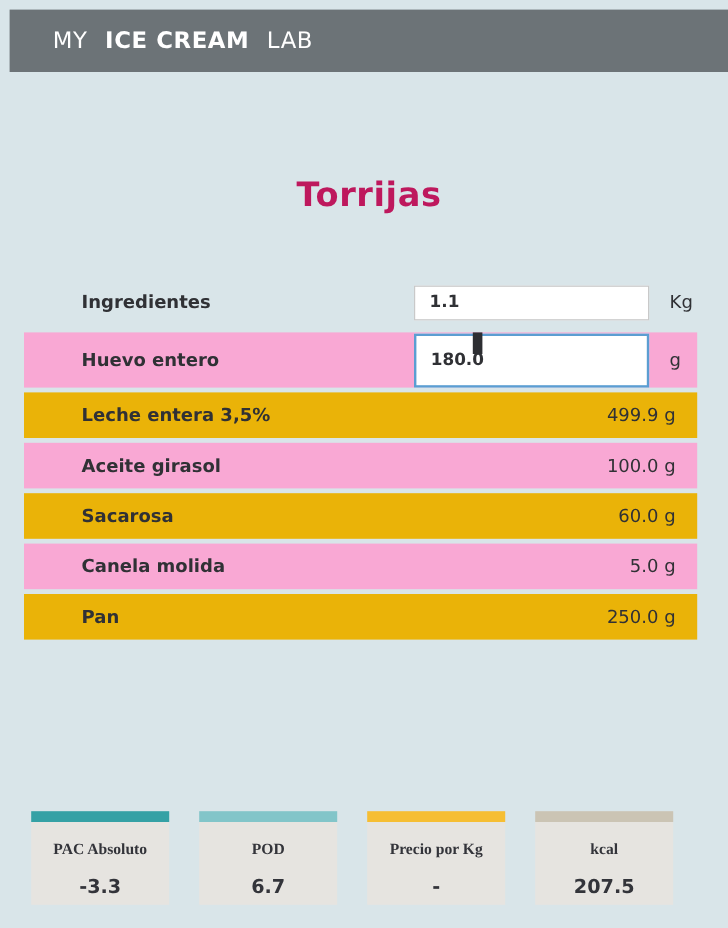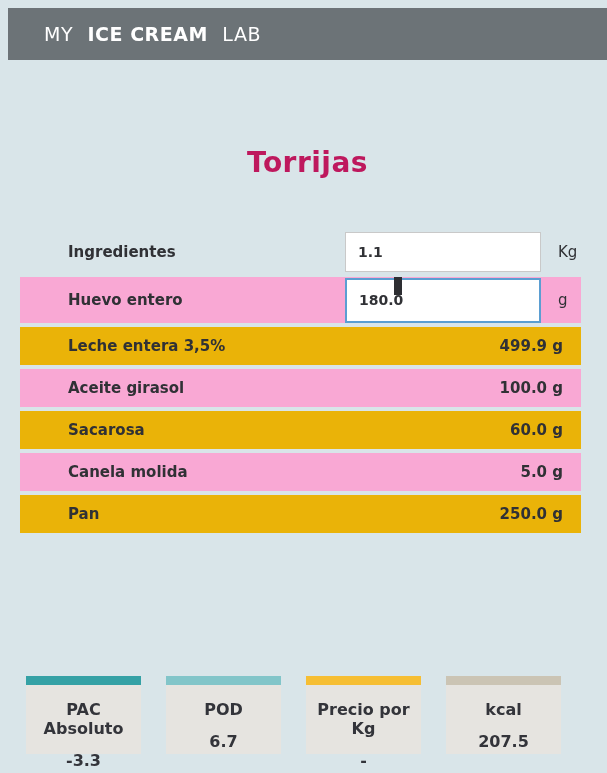--- a/index.html
+++ b/index.html
@@ -49,25 +49,25 @@
     gap:13px;
   }
   .row-static   { height:38px; }
   .row-light    { background:#eab308; }
   .row-gray     { background:#f9a8d4; }
   .row-clear    { background:transparent; }
   .row-input    { height:42px; }
   .row-input.tall { height:46px; }
   .row .name    { flex:0 0 auto; }
   .row .spacer  { flex:1; }
-  .row .amount  { flex:0 0 auto; font-weight:700; }
+  .row .amount  { flex:0 0 auto; font-weight:400; }
   .row .label   { flex:0 0 268px; }
   .qty-input {
     width:196px;
-    height:40px;
+    height:29px;
     border:1px solid #c9c9c9;
     background:#ffffff;
     font-family:"DejaVu Sans","Liberation Sans",sans-serif;
     font-size:14px;
     font-weight:700;
     color:#303135;
     padding-left:12px;
     outline:none;
   }
   .qty-input.focused {
@@ -92,21 +92,21 @@
     gap:17px;
   }
   .card { width:123px; }
   .card-bar { height:9px; }
   .card-body {
     height:69px;
     background:#e6e4e0;
     text-align:center;
     padding-top:11px;
   }
-  .card-label { font-size:16px; font-weight:700; color:#33343a; }
+  .card-label { font-size:13px; font-weight:700; color:#33343a;font-family:Liberation Serif, serif; }
   .card-value { font-size:16px; font-weight:700; color:#33343a; margin-top:5px; }
 </style>
 </head>
 <body>
 
 <div class="topbar">
   <div class="brand"><span>MY </span><span class="bold">ICE CREAM</span><span> LAB</span></div>
 </div>
 
 <div class="recipe-title">Torrijas</div>

